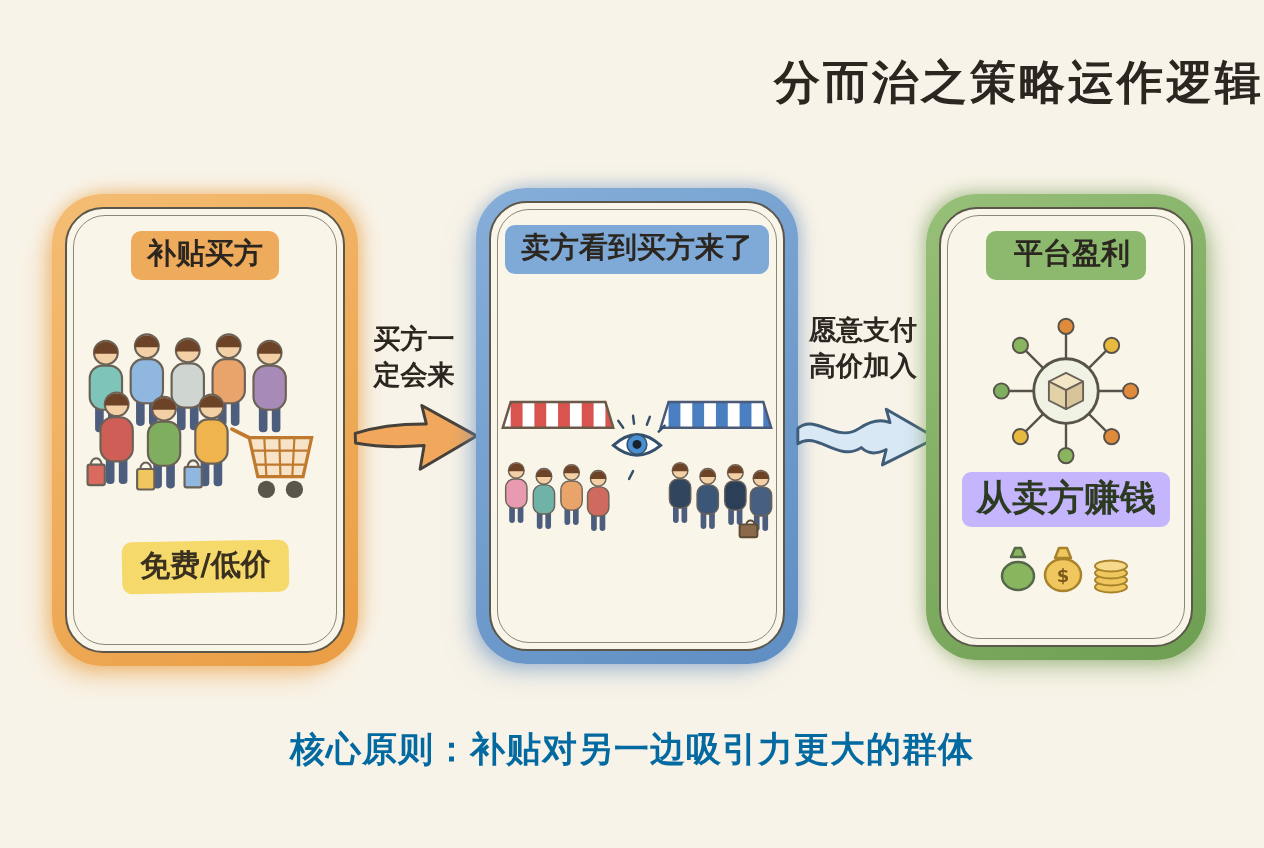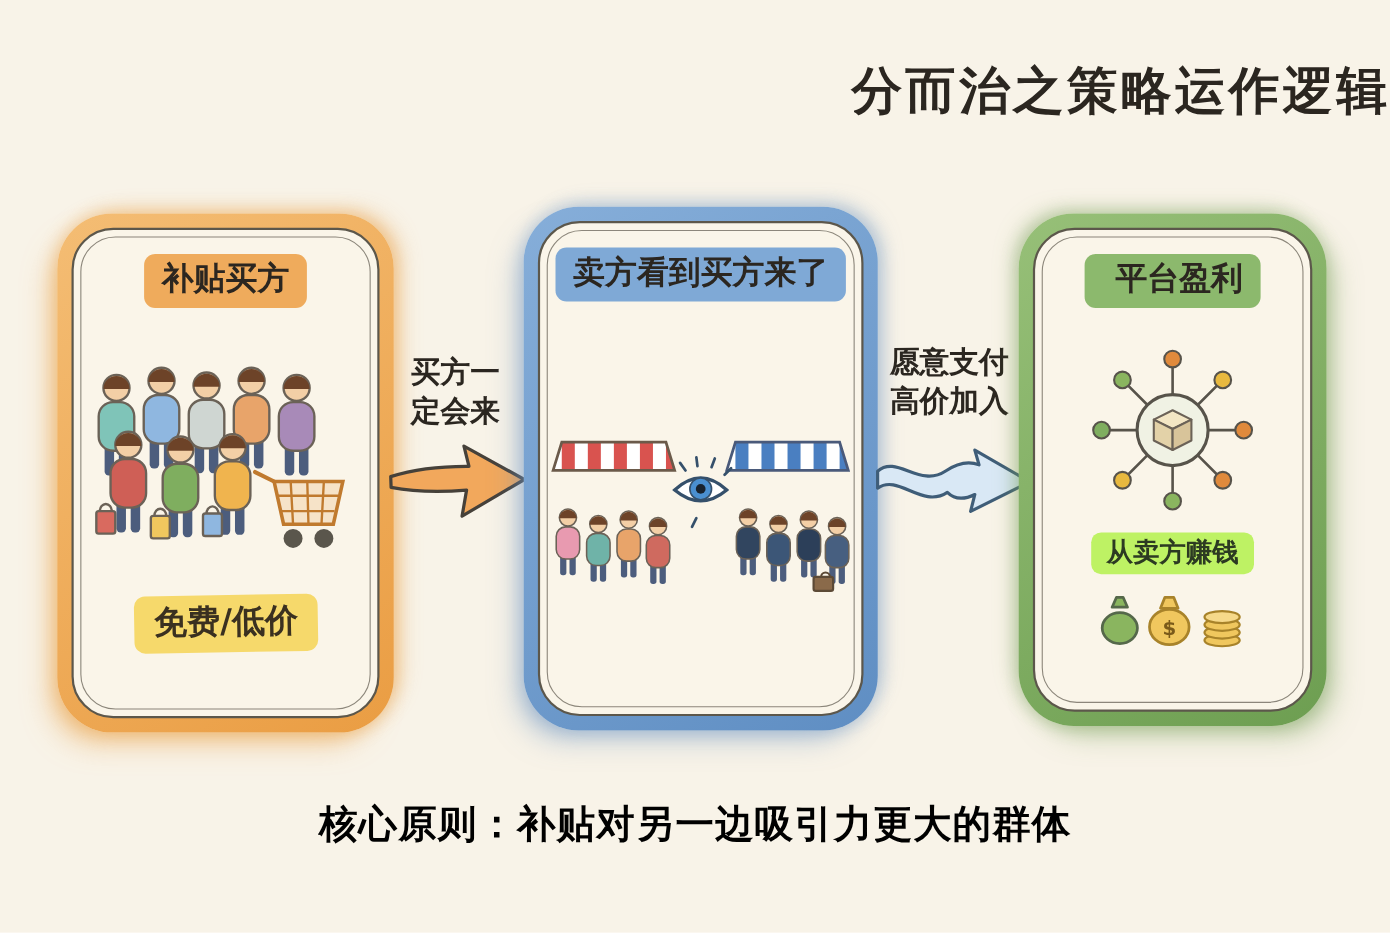--- a/index.html
+++ b/index.html
@@ -53,39 +53,39 @@
   .illu-market  { margin-top:120px; }
   .illu-network { margin-top:30px; }
   .illu-money   { margin-top:8px; }
 
   .caption-buyers {
     margin-top:30px; font-size:30px; font-weight:700; color:#3a3020;
     background:#f6d96b; padding:4px 18px 7px; border-radius:10px;
     transform:rotate(-1deg); z-index:1;
   }
   .caption-platform {
-    margin-top:12px; font-size:24px; font-weight:700; color:#2c3a22;
-    background:#bef264; padding:2px 14px 4px; border-radius:9px; z-index:1;
+    font-size:36px; font-weight:700; color:#2c3a22;
+    background:#c4b5fd; padding:2px 14px 4px; border-radius:9px; z-index:1;
   }
 
   
   .arrow { position:absolute; }
   .arrow-orange { left:352px; top:392px; width:130px; height:90px; transform:rotate(-2deg); }
   .arrow-blue   { left:794px; top:400px; width:146px; height:76px; }
   .arrow-label {
     position:absolute; text-align:center; font-size:27px; font-weight:700;
     color:#2b2620; line-height:1.35;
   }
   .label-orange { left:366px; top:308px; width:96px;margin-top:13px; }
   .label-blue   { left:802px; top:312px; width:122px; }
 
   .footer-note {
     position:absolute; top:726px; left:0; width:100%;
     text-align:center; font-size:35px; font-weight:700;
-    letter-spacing:1px; color:#000000;
+    letter-spacing:1px; color:#0369a1;
   }
 </style>
 </head>
 <body>
 
 <div class="canvas">
 
   <div class="main-title">分而治之策略运作逻辑</div>
 
   <div class="panel panel-buyers">

